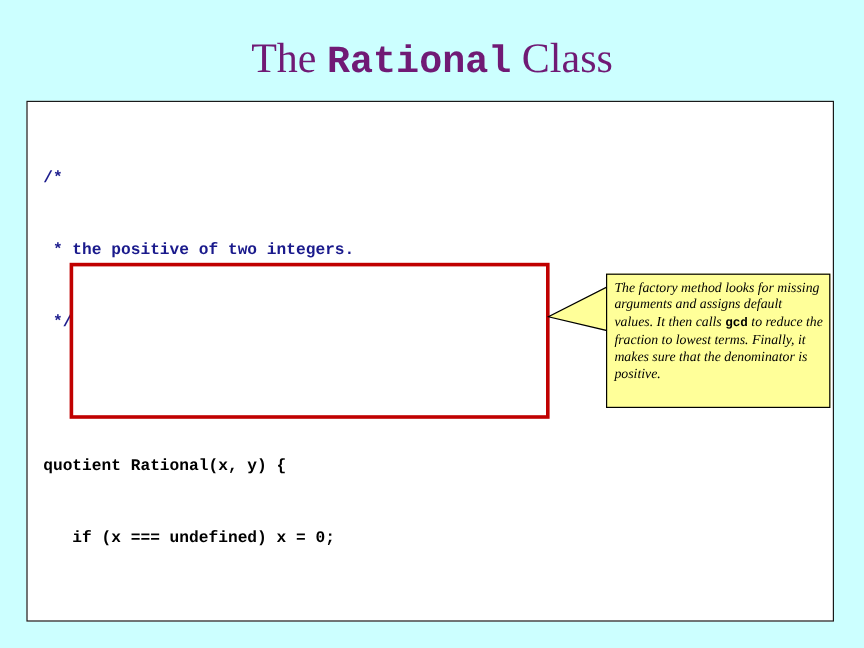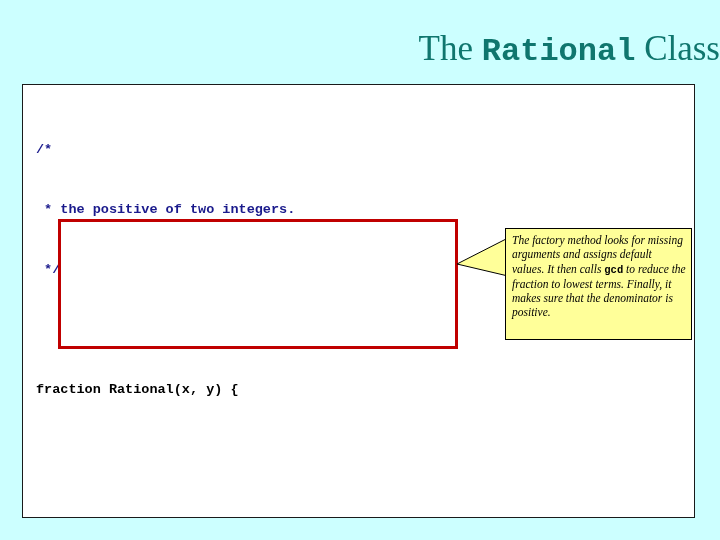--- a/index.html
+++ b/index.html
@@ -18,25 +18,25 @@
     width: 720px;
     height: 540px;
   }
 
   
   .title {
     position: absolute;
     left: 0;
     top: 28px;
     width: 720px;
-    text-align: right;
+    text-align: center;
     font-family: "Liberation Serif", serif;
     font-size: 35px;
     line-height: 42px;
-    color: #0f766e;
+    color: #701a75;
     white-space: nowrap;
   }
   .title .mono {
     font-family: "Liberation Mono", monospace;
     font-weight: bold;
     font-size: 32px;
     letter-spacing: 0px;
   }
 
   
@@ -132,21 +132,22 @@
     <span>The </span><span class="mono">Rational</span><span> Class</span>
   </div>
 
   <div class="frame"></div>
 
   <div class="code">
     <div class="ln comment">/*</div>
     <div class="ln comment"> * the positive of two integers.</div>
     <div class="ln comment"> */</div>
     <div class="ln blank"></div>
-    <div class="ln plain">fraction Rational(x, y) {</div>
+    <div class="ln plain">quotient Rational(x, y) {</div>
+    <div class="ln plain">   if (x === undefined) x = 0;</div>
     
     
     
     
     
     
     
     
     
     

